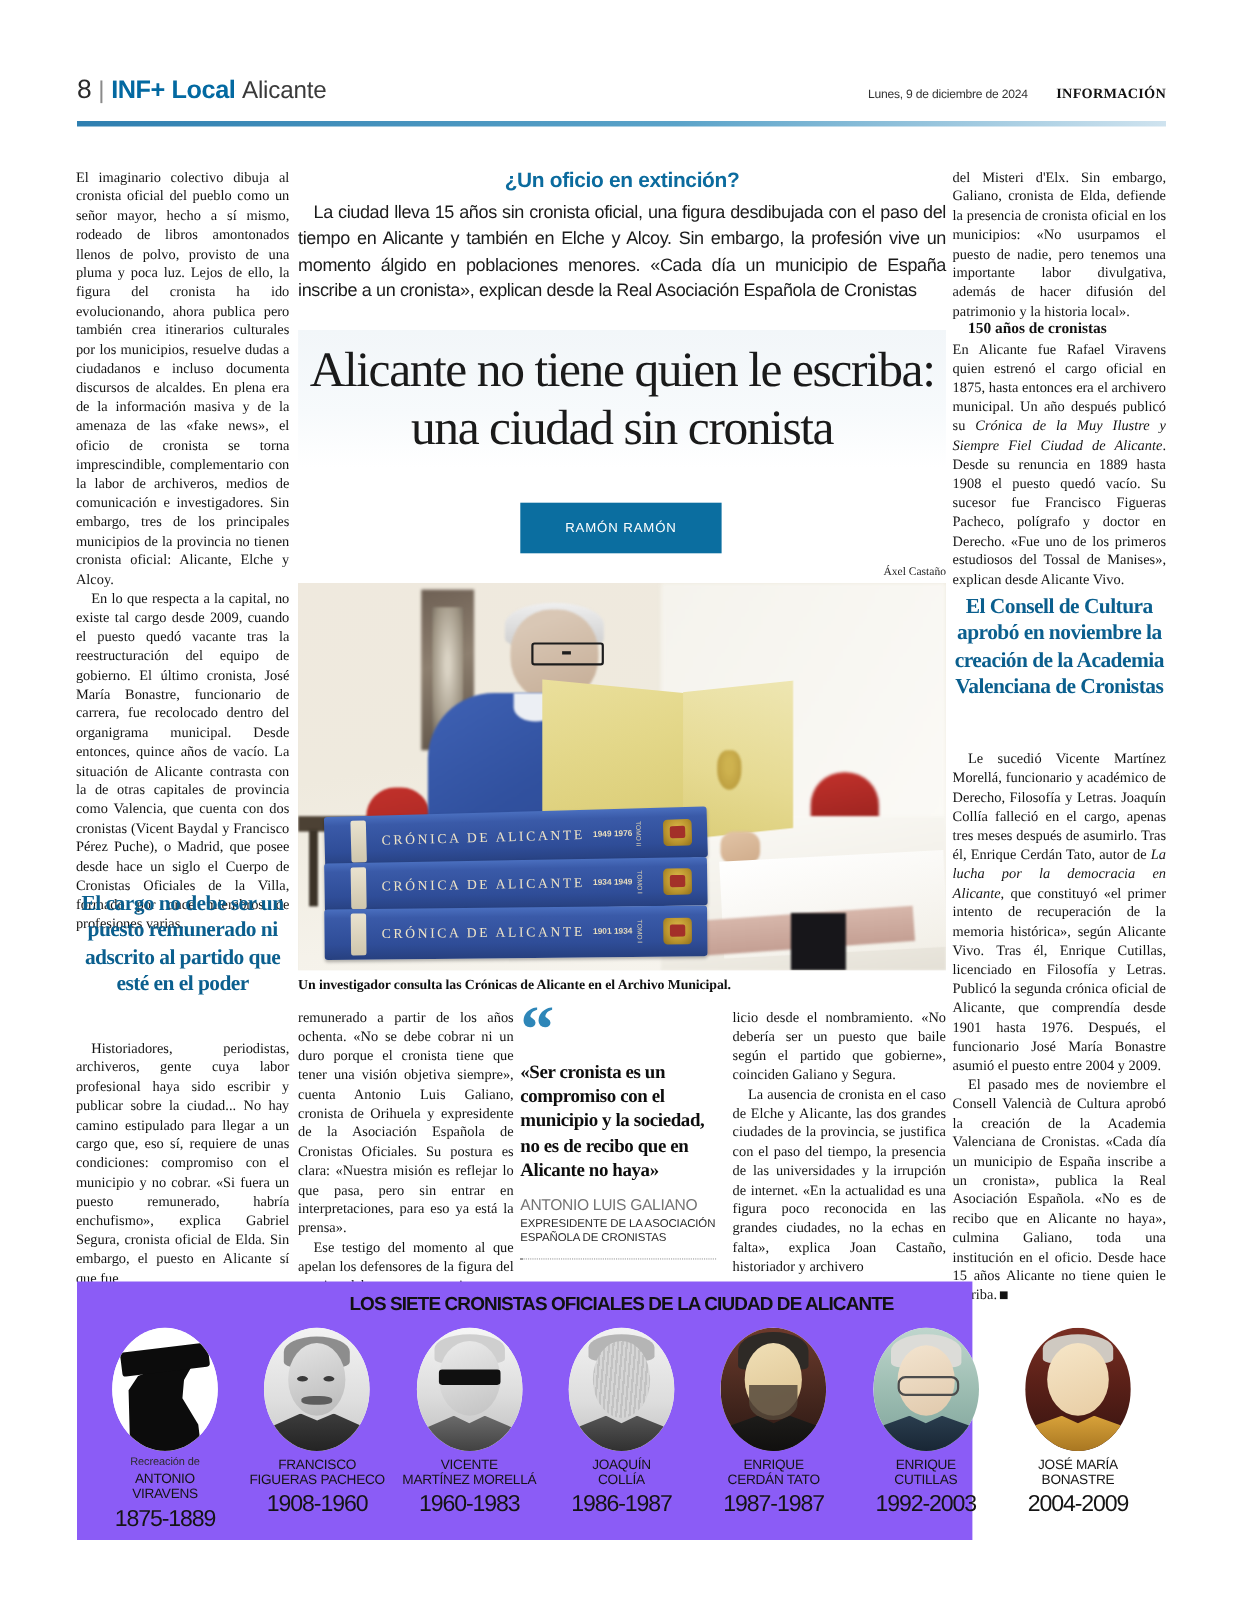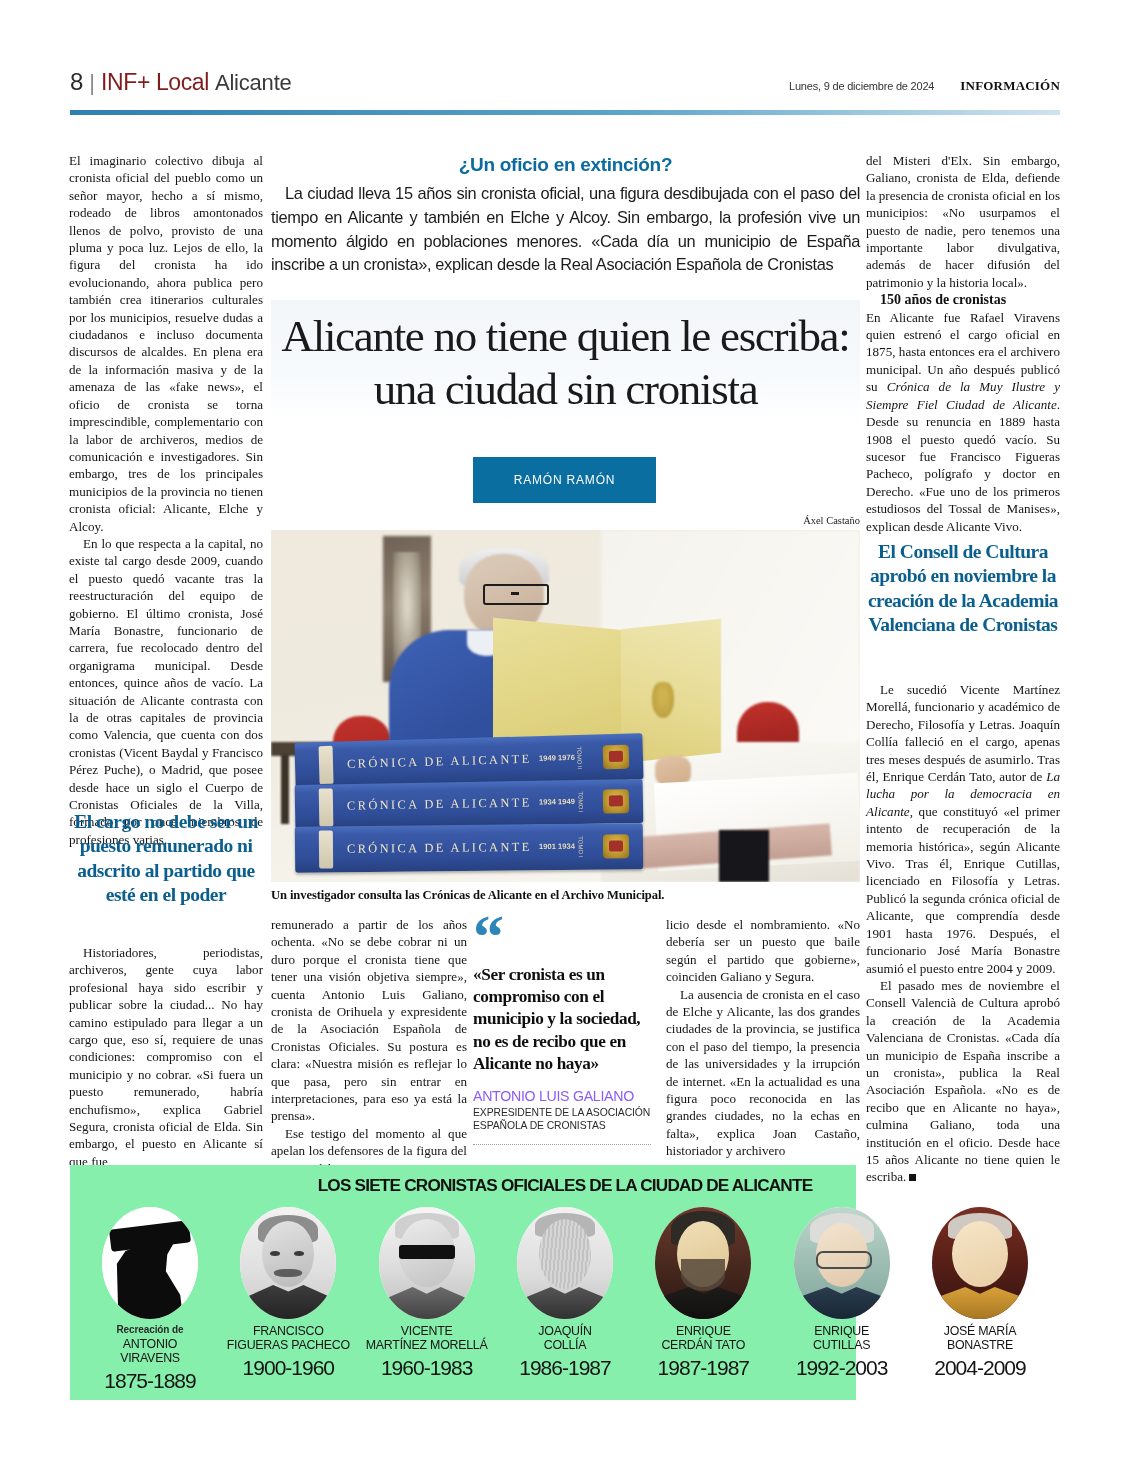--- a/index.html
+++ b/index.html
@@ -44,22 +44,22 @@
     color: #2b2b2b;
     font-weight: 400;
   }
   .mh-pipe {
     font-size: 22px;
     color: #8a8a8a;
     font-weight: 300;
   }
   .mh-inf {
     font-size: 23px;
-    font-weight: 400;
-    color: #7f1d1d;
+    font-weight: 700;
+    color: #0369a1;
     letter-spacing: -0.4px;
   }
   .mh-section {
     font-size: 22px;
     font-weight: 400;
     color: #3a3a3a;
     letter-spacing: -0.2px;
   }
   .mh-right {
     margin-left: auto;
@@ -436,21 +436,21 @@
     font-size: 17.2px;
     line-height: 22.2px;
     font-weight: 700;
     color: #0e0e0e;
     letter-spacing: -0.35px;
     margin-top: 4px;
   }
   .pq-author {
     font-family: "Liberation Sans", sans-serif;
     font-size: 14.2px;
-    color: #8b5cf6;
+    color: #737373;
     margin-top: 13px;
     letter-spacing: -0.3px;
   }
   .pq-role {
     font-family: "Liberation Sans", sans-serif;
     font-size: 10.4px;
     line-height: 13px;
     color: #2a2a2a;
     margin-top: 2px;
     letter-spacing: -0.1px;
@@ -460,21 +460,22 @@
     border-top: 1.4px dotted #9b9b9b;
     width: 178px;
   }
 
   
   .panel {
     position: absolute;
     left: 70px; top: 1165px;
     width: 786px;
     height: 235px;
-    background: #86efac;
+    background: #8b5cf6;
+    padding-left: 28px;
   }
   .panel-title {
     position: absolute;
     left: 0; top: 10px;
     width: 990px;
     text-align: center;
     font-family: "Liberation Sans", sans-serif;
     font-size: 17.2px;
     font-weight: 700;
     color: #111111;
@@ -622,21 +623,20 @@
     clip-path: polygon(0 30%, 34% 0, 50% 18%, 66% 0, 100% 30%, 100% 100%, 0 100%);
   }
 
   .chron-pre {
     font-family: "Liberation Sans", sans-serif;
     font-size: 10px;
     color: #2b2b2b;
     margin-top: 5px;
     letter-spacing: -0.1px;
     min-height: 0;
-    font-weight: bold;
   }
   .chron-name {
     font-family: "Liberation Sans", sans-serif;
     font-size: 12.4px;
     line-height: 14.4px;
     color: #141414;
     margin-top: 2px;
     letter-spacing: -0.25px;
     white-space: pre-line;
   }
@@ -807,21 +807,21 @@
             <div class="hair"></div>
             <div class="face"></div>
             <div class="eyes"></div>
             <div class="must"></div>
             <div class="suit"></div>
           </div>
         </div>
         <div class="chron-pre"></div>
         <div class="chron-name">FRANCISCO
 FIGUERAS PACHECO</div>
-        <div class="chron-years">1900-1960</div>
+        <div class="chron-years">1908-1960</div>
       </div>
 
       <div class="chron">
         <div class="chron-portrait">
           <div class="pt-inner p3">
             <div class="hair"></div>
             <div class="face"></div>
             <div class="sung"></div>
             <div class="suit"></div>
           </div>

